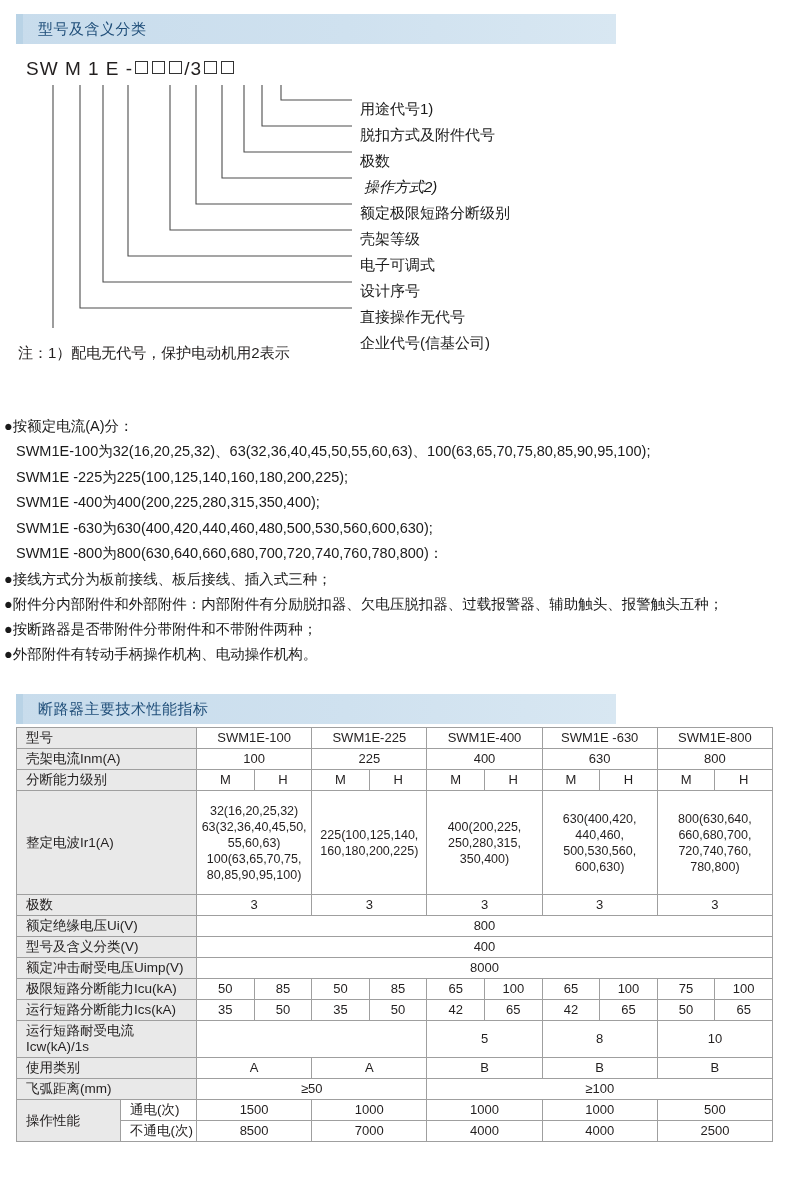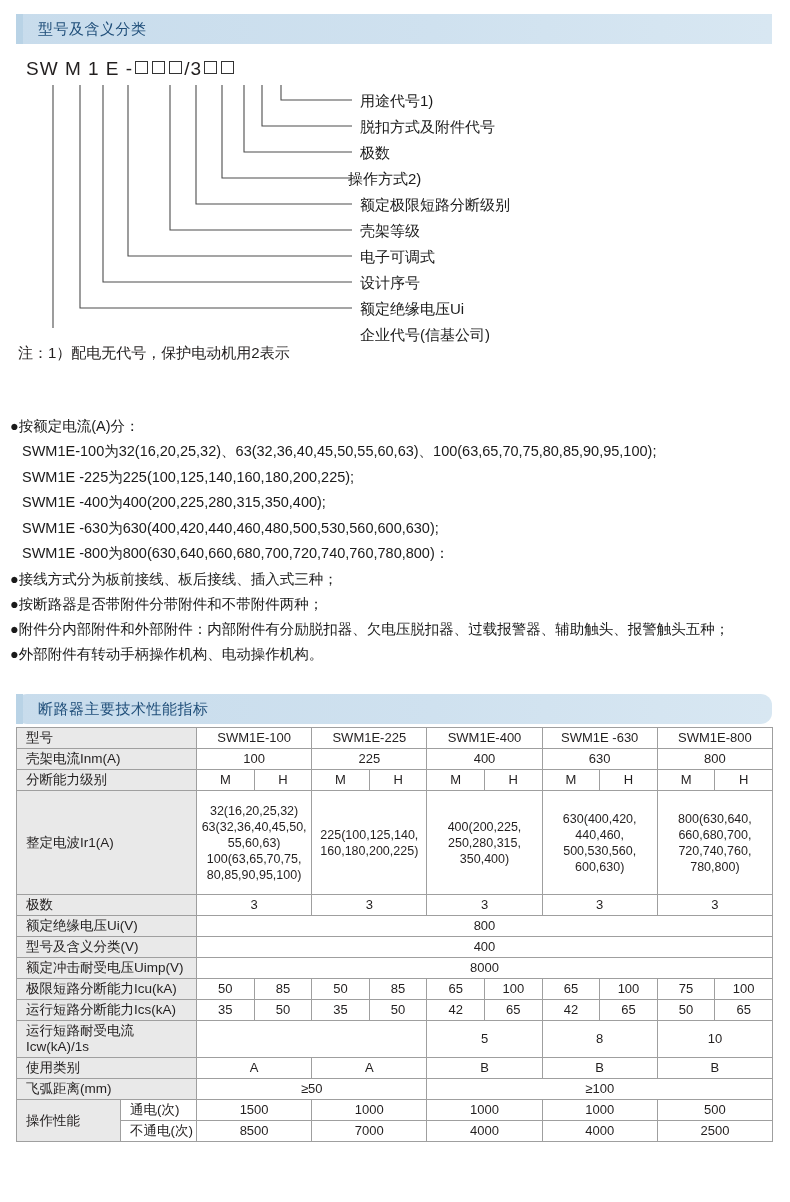--- a/index.html
+++ b/index.html
@@ -11,21 +11,21 @@
     font-family: "Liberation Sans", "DejaVu Sans", sans-serif;
     color: #221f1f;
     position: relative;
     overflow: hidden;
   }
 
   
   .section-header {
     position: absolute;
     left: 16px;
-    width: 756px;
+    width: 600px;
     height: 30px;
     background: linear-gradient(to right, #c8dcec 0%, #cfe1ef 55%, #d8e7f2 100%);
     display: flex;
     align-items: center;
   }
   .section-header .accent {
     width: 7px;
     height: 30px;
     background: #b9d3e6;
     flex: 0 0 7px;
@@ -60,29 +60,30 @@
     margin: 0 2px;
     vertical-align: 1px;
   }
   .leader-svg { position:absolute; left:0; top:0; width:790px; height:270px; }
   .dlabel {
     position: absolute;
     font-size: 15px;
     white-space: nowrap;
     color: #1a1a1a;
     line-height: 1;
+    margin-top: 8px;
   }
 
   
   .notes { position: absolute; left: 18px; top: 340px; width: 740px; }
   .note-line { font-size: 15px; line-height: 25px; white-space: nowrap; }
   .note-line.indent { padding-left: 34px; }
 
   
-  .spec-block { position: absolute; left: 10px; top: 414px; width: 760px; }
+  .spec-block { position: absolute; left: 4px; top: 414px; width: 760px; }
   .bullet-line {
     font-size: 14.5px;
     line-height: 25px;
     white-space: nowrap;
     color: #1a1a1a;
   }
   .sub-line {
     font-size: 14.5px;
     line-height: 25.5px;
     white-space: nowrap;
@@ -156,47 +157,47 @@
 
       <path d="M80,27 L80,250 L352,250"></path>
 
       <path d="M53,27 L53,276 L352,276"></path>
     </g>
   </svg>
 
   <div class="dlabel" style="left:360px; top:35px;">用途代号1)</div>
   <div class="dlabel" style="left:360px; top:61px;">脱扣方式及附件代号</div>
   <div class="dlabel" style="left:360px; top:87px;">极数</div>
-  <div class="dlabel" style="left:348px; top:113px;">操作方式2)</div>
+  <div class="dlabel" style="left:364px; top:113px;font-style:italic;">操作方式2)</div>
   <div class="dlabel" style="left:360px; top:139px;">额定极限短路分断级别</div>
   <div class="dlabel" style="left:360px; top:165px;">壳架等级</div>
   <div class="dlabel" style="left:360px; top:191px;">电子可调式</div>
   <div class="dlabel" style="left:360px; top:217px;">设计序号</div>
-  <div class="dlabel" style="left:360px; top:243px;">额定绝缘电压Ui</div>
+  <div class="dlabel" style="left:360px; top:243px;">直接操作无代号</div>
   <div class="dlabel" style="left:360px; top:269px;">企业代号(信基公司)</div>
 </div>
 
 <div class="notes">
   <div class="note-line">注：1）配电无代号，保护电动机用2表示</div>
 </div>
 
 <div class="spec-block">
   <div class="bullet-line">●按额定电流(A)分：</div>
   <div class="sub-line">SWM1E-100为32(16,20,25,32)、63(32,36,40,45,50,55,60,63)、100(63,65,70,75,80,85,90,95,100);</div>
   <div class="sub-line">SWM1E -225为225(100,125,140,160,180,200,225);</div>
   <div class="sub-line">SWM1E -400为400(200,225,280,315,350,400);</div>
   <div class="sub-line">SWM1E -630为630(400,420,440,460,480,500,530,560,600,630);</div>
   <div class="sub-line">SWM1E -800为800(630,640,660,680,700,720,740,760,780,800)：</div>
   <div class="bullet-line">●接线方式分为板前接线、板后接线、插入式三种；</div>
+  <div class="bullet-line">●附件分内部附件和外部附件：内部附件有分励脱扣器、欠电压脱扣器、过载报警器、辅助触头、报警触头五种；</div>
   <div class="bullet-line">●按断路器是否带附件分带附件和不带附件两种；</div>
-  <div class="bullet-line">●附件分内部附件和外部附件：内部附件有分励脱扣器、欠电压脱扣器、过载报警器、辅助触头、报警触头五种；</div>
   <div class="bullet-line">●外部附件有转动手柄操作机构、电动操作机构。</div>
 </div>
 
-<div class="section-header" style="top:694px;border-radius:11px;">
+<div class="section-header" style="top:694px;">
   <div class="accent"></div>
   <div class="sh-title">断路器主要技术性能指标</div>
 </div>
 
 <div class="spec-table-wrap">
 <table class="spec">
   <colgroup>
     <col style="width:104px">
         <col style="width:76px">
     <col style="width:57.6px">

